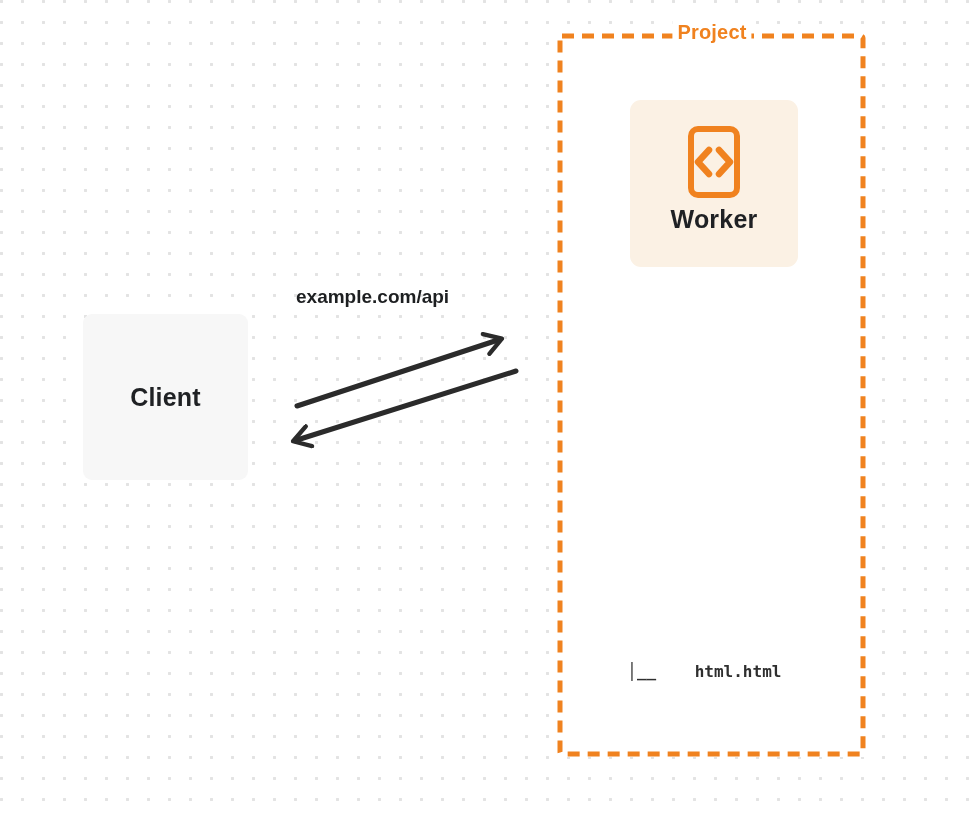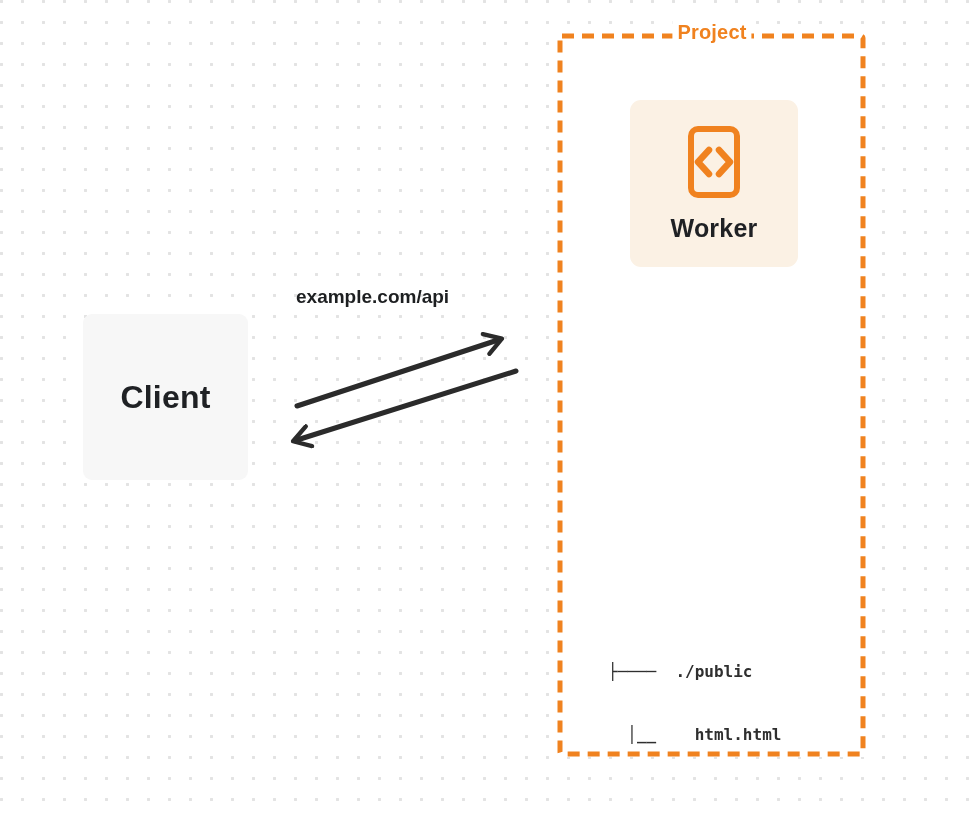--- a/index.html
+++ b/index.html
@@ -16,21 +16,21 @@
     background-position:12px 12px;
   }
 
   
   .client-box{
     position:absolute; left:83px; top:314px; width:165px; height:166px;
     background:#f7f7f7; border-radius:9px;
     display:flex; align-items:center; justify-content:center;
   }
   .client-box .label{
-    font-size:32px; font-weight:bold; color:#1f2124; letter-spacing:.2px;
+    font-size:25px; font-weight:bold; color:#1f2124; letter-spacing:.2px;
   }
 
   
   .request-label{
     position:absolute; left:296px; top:286px; width:190px;
     font-size:19px; font-weight:bold; color:#1d1f21;
   }
 
   
   .arrows{
@@ -56,21 +56,21 @@
     position:absolute; left:73px; width:168px;
     background:#fbf1e4; border-radius:11px;
     display:flex; flex-direction:column; align-items:center;
   }
   .card.worker{ top:67px;  height:167px; }
   .card.assets{ top:415px; height:165px; }
   .card .icon{ display:block; }
   .card.worker .icon{ margin-top:26px; }
   .card.assets .icon{ margin-top:32px; }
   .card .label{
-    margin-top:16px; font-size:25px; font-weight:bold; color:#1f2124; letter-spacing:.2px;
+    margin-top:7px; font-size:25px; font-weight:bold; color:#1f2124; letter-spacing:.2px;
   }
 
   
   .file-tree{
     position:absolute; left:51px; top:586px;
     font-family:"DejaVu Sans Mono", monospace;
     font-size:16px; font-weight:bold; line-height:21px;
     color:#2f2f2f; white-space:pre;
   }
 </style>
@@ -105,19 +105,18 @@
       <svg class="icon" width="52" height="72" viewBox="0 0 52 72" xmlns="http://www.w3.org/2000/svg">
         <rect x="3" y="3" width="46" height="66" rx="7" fill="none" stroke="#f0821f" stroke-width="6"></rect>
         <path d="M21 24 L10 36 L21 48" fill="none" stroke="#f0821f" stroke-width="6.5" stroke-linecap="round" stroke-linejoin="round"></path>
         <path d="M31 24 L42 36 L31 48" fill="none" stroke="#f0821f" stroke-width="6.5" stroke-linecap="round" stroke-linejoin="round"></path>
       </svg>
       <span class="label">Worker</span>
     </div>
 
 
     <div class="file-tree">
-      <div>├────  ./public</div>
       <div>  │__    html.html</div>
       
     </div>
   </div>
 
 </div>
 
 </body></html>

